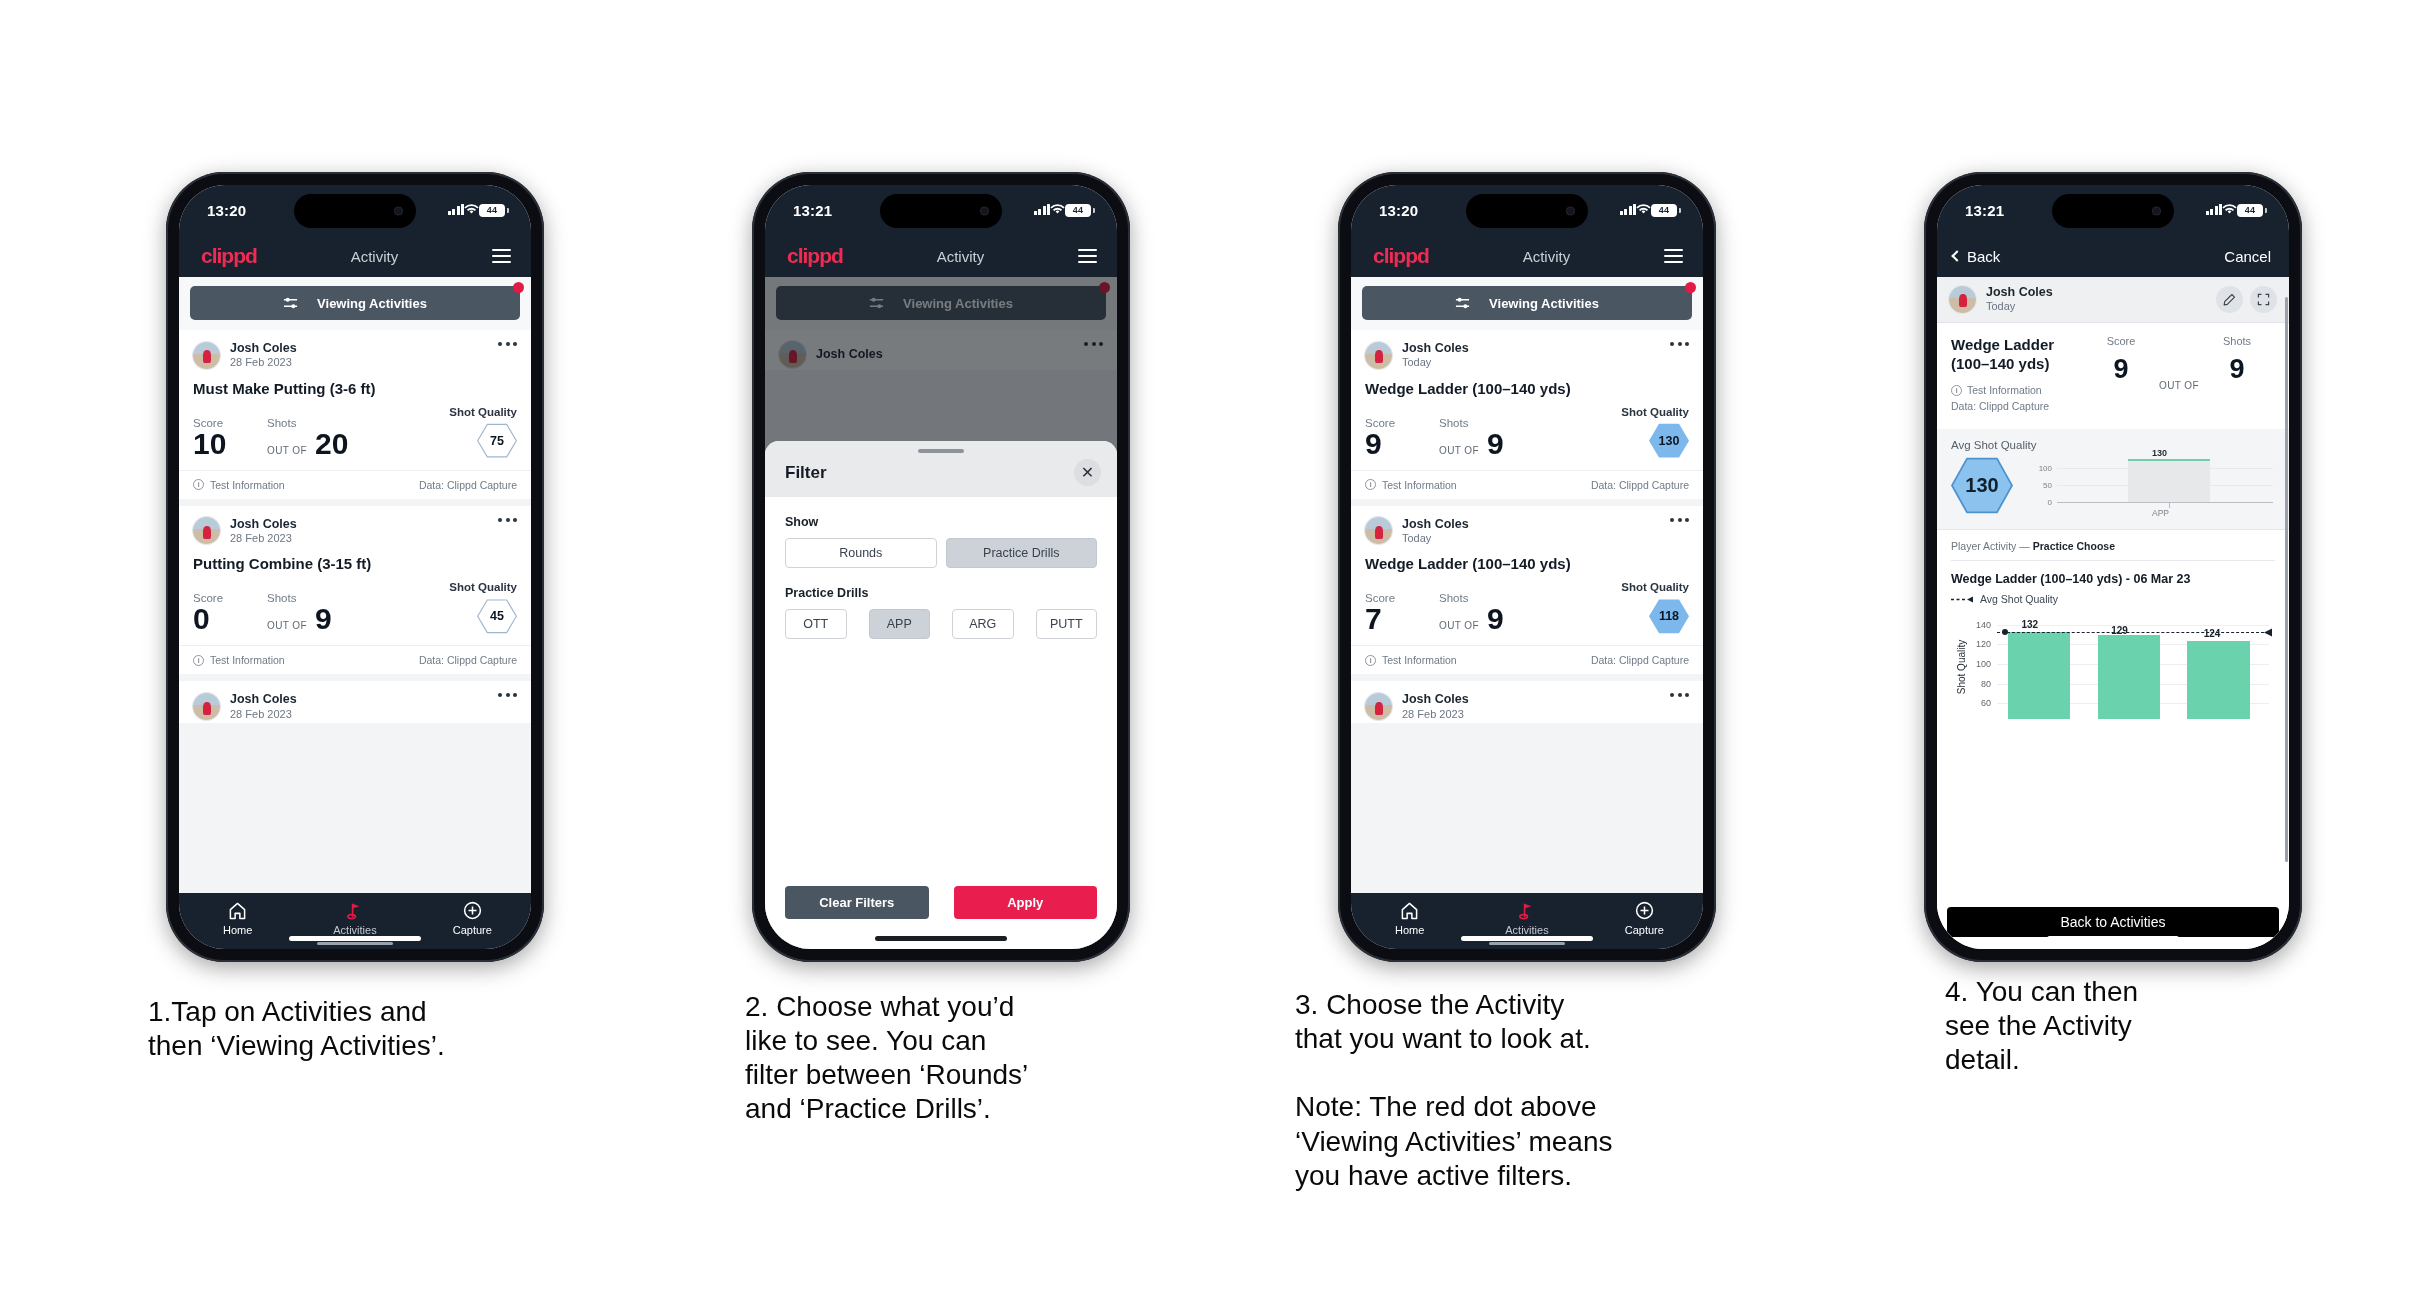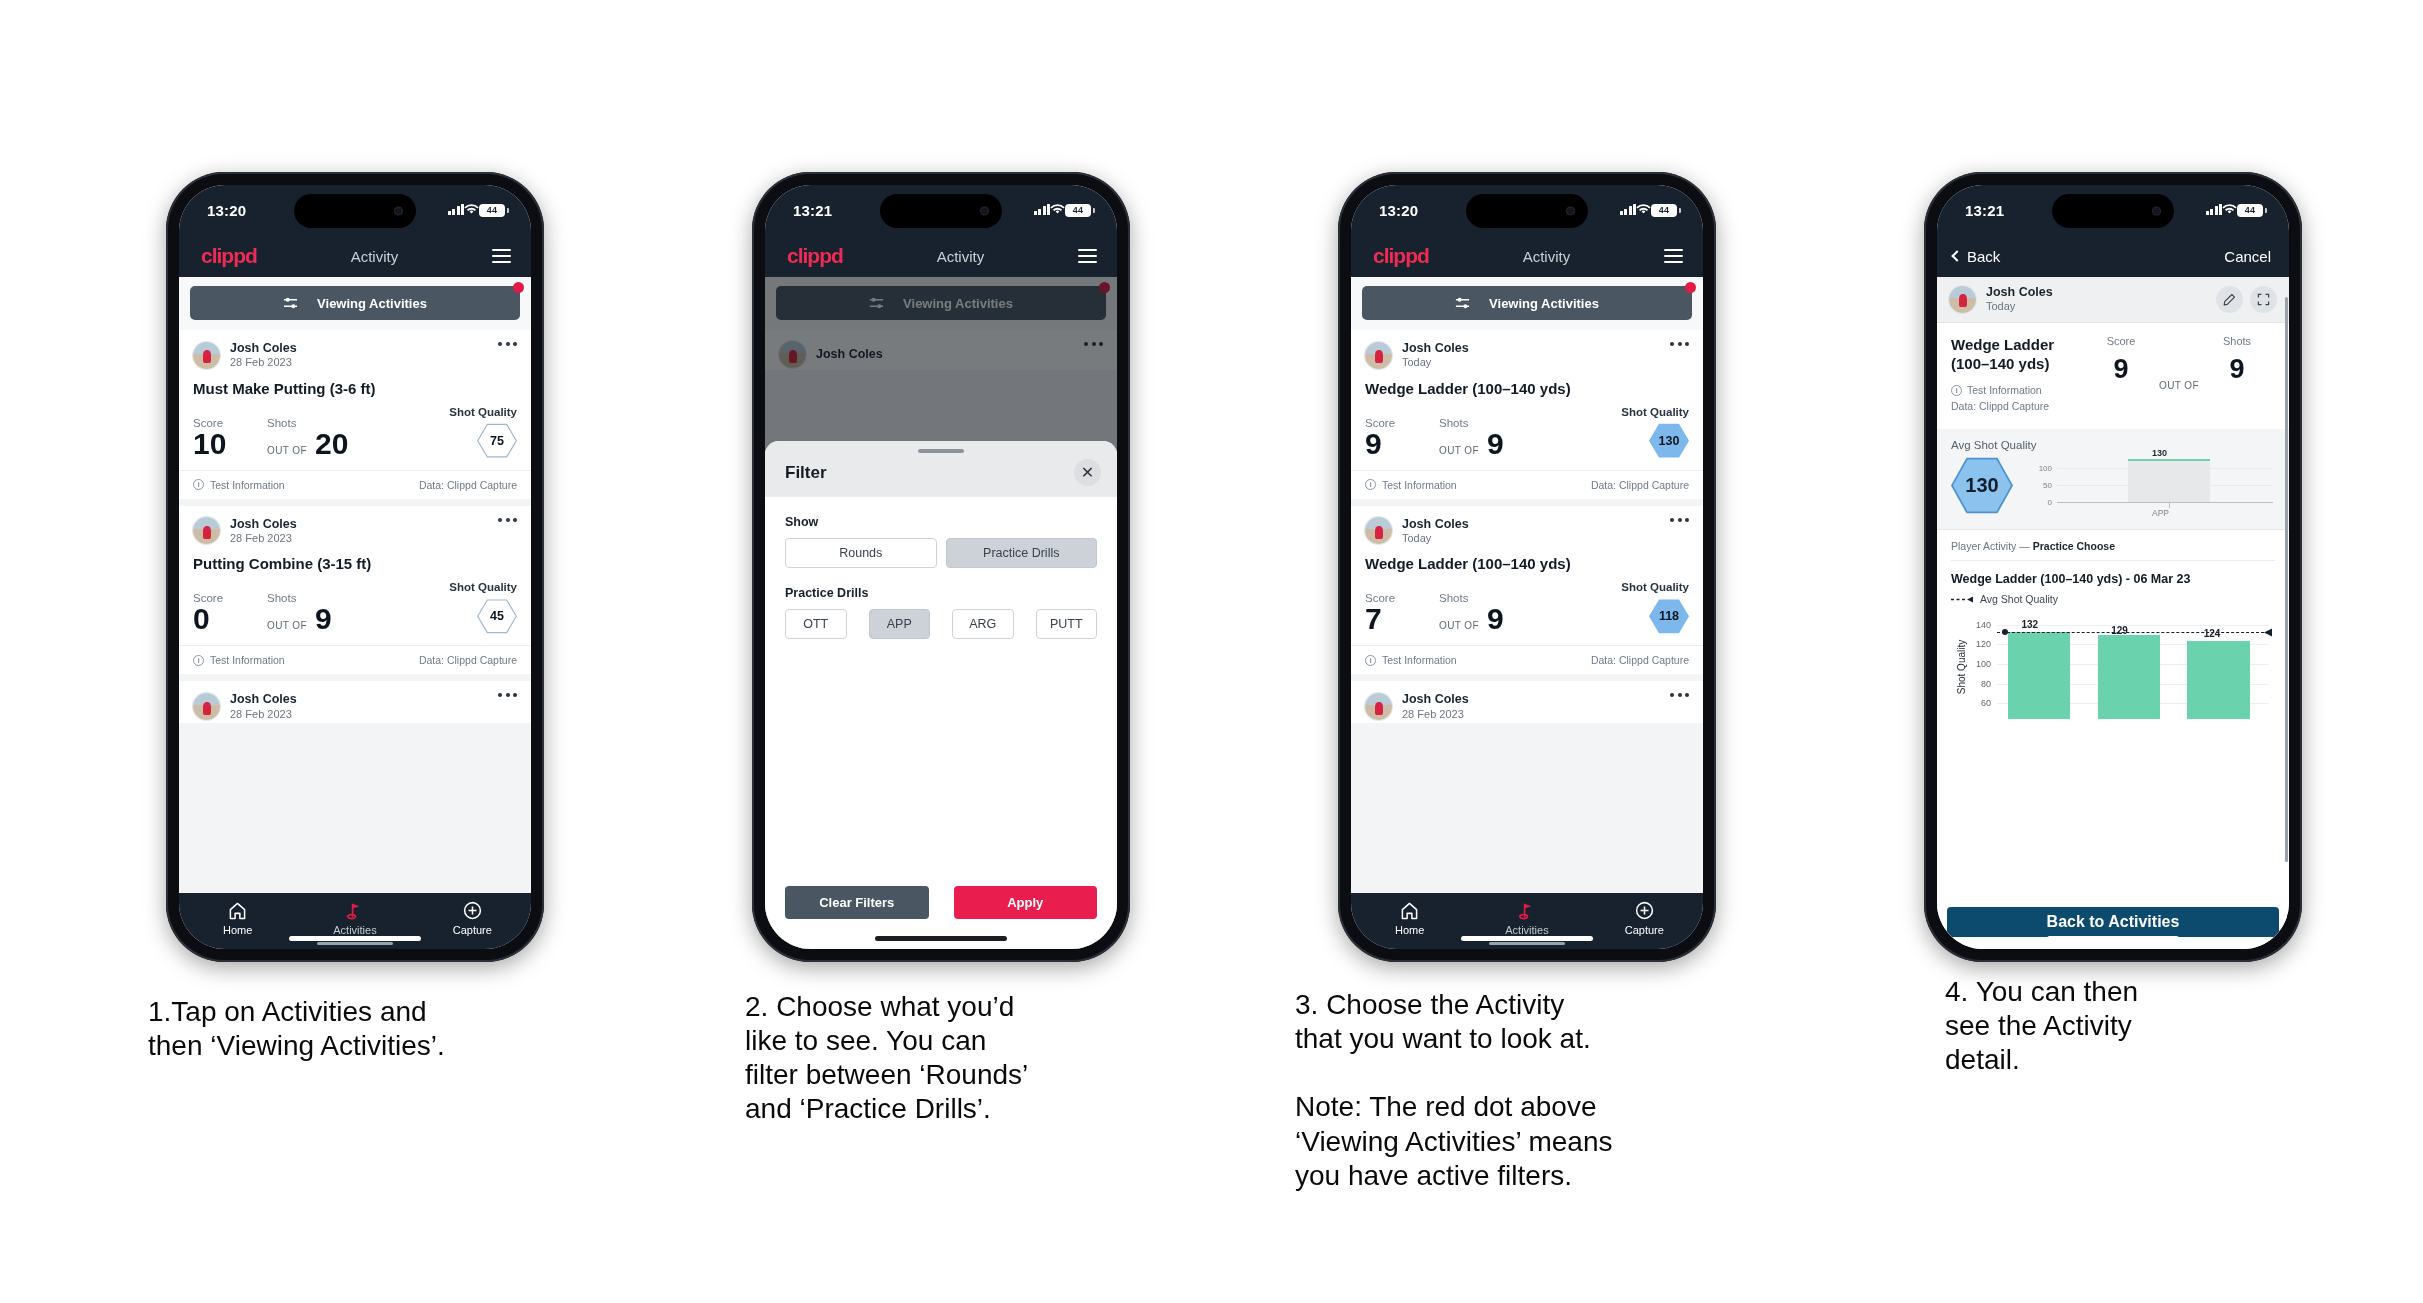--- a/index.html
+++ b/index.html
@@ -262,21 +262,21 @@
   .bc-plot { position: absolute; left: 46px; right: 6px; top: 10px; bottom: 0; }
   .bc-line { position: absolute; left: 0; right: 0; height: 1px; background: #eceef1; }
   .bc-tick { position: absolute; right: 100%; margin-right: 6px; font-size: 9px; color: #5f6871;
     transform: translateY(-50%); }
   .bc-bar { position: absolute; bottom: 0; background: #6ad3ae; }
   .bc-val { position: absolute; font-size: 10px; font-weight: bold; color: #19222b; }
   .bc-dash { position: absolute; left: 0; right: 0; border-top: 1.6px dashed #18222e; }
 
   .backbtn {
     position: absolute; left: 10px; right: 10px; bottom: 12px; height: 30px;
-    background: #0c4a6e; border-radius: 4px; color: #fff; font-size: 16px; font-weight: bold;
+    background: #000000; border-radius: 4px; color: #fff; font-size: 14px; font-weight: normal;
     display: flex; align-items: center; justify-content: center; z-index: 15;
   }
   .scrollrail { position: absolute; right: 1px; top: 0; bottom: 0; width: 3px; z-index: 16; }
   .scrollthumb { position: absolute; right: 0; top: 3%; width: 3px; height: 84%; background: #9aa1a9; border-radius: 2px; }
 
   
   .caption {
     position: absolute; font-size: 28px; line-height: 1.22; color: #0a0a0a;
     font-family: "Liberation Sans", sans-serif;
     white-space: pre-line;

